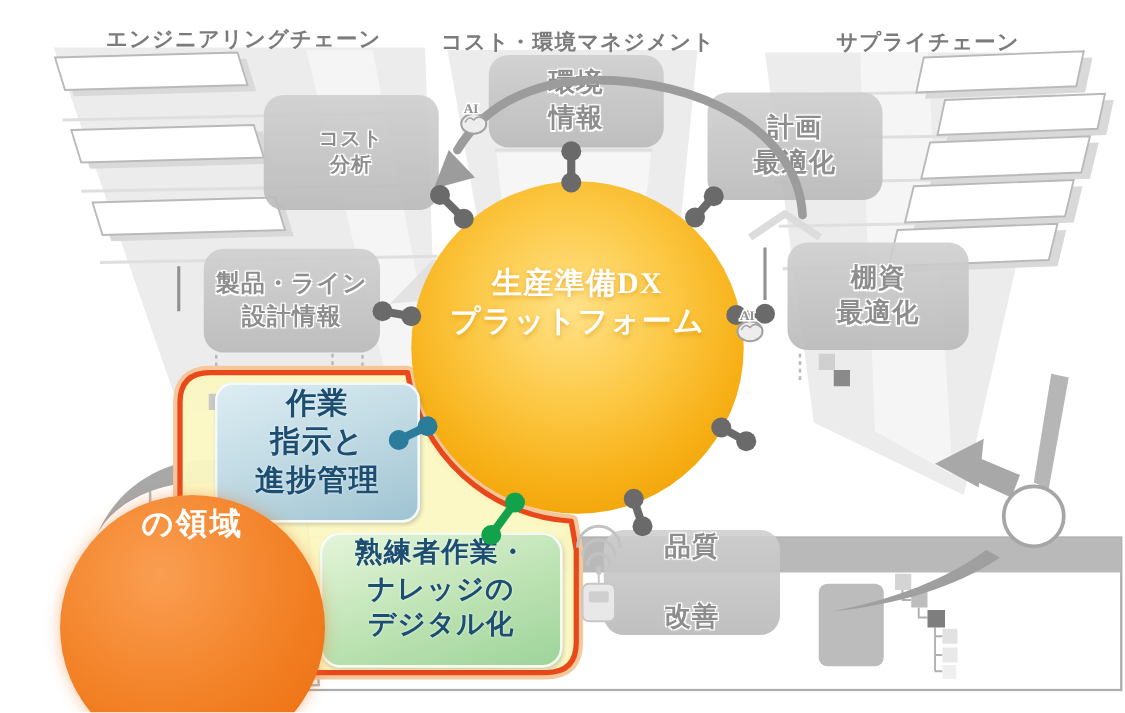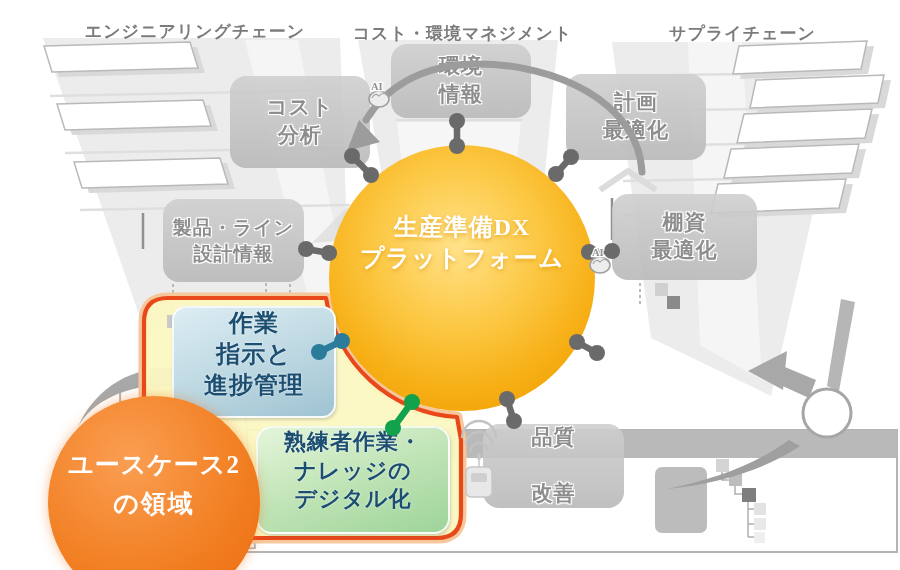--- a/index.html
+++ b/index.html
@@ -10,25 +10,25 @@
   .chain-label{position:absolute;text-align:center;font-size:17px;font-weight:bold;
                color:#7b7b7b;letter-spacing:1px;}
   #lbl-eng{left:60px;top:20px;width:270px;}
   #lbl-cost{left:345px;top:22px;width:235px;}
   #lbl-supply{left:645px;top:22px;width:195px;}
   .gnode{position:absolute;border-radius:16px;display:flex;flex-direction:column;
          align-items:center;justify-content:center;font-weight:bold;color:#8d8d8d;
          background:linear-gradient(180deg,rgba(207,207,207,.90),rgba(185,185,185,.90));
          text-shadow:0 0 3px #fff,1px 1px 0 #fff,-1px -1px 0 #fff,1px -1px 0 #fff,-1px 1px 0 #fff;
          line-height:1.32;letter-spacing:1px;}
-  #n-cost{left:230px;top:76px;width:140px;height:92px;font-size:21px;}
+  #n-cost{left:211px;top:76px;width:140px;height:92px;font-size:16px;}
   #n-env{left:391px;top:44px;width:140px;height:74px;font-size:21px;}
   #n-plan{left:566px;top:74px;width:140px;height:86px;font-size:21px;}
   #n-product{left:163px;top:199px;width:141px;height:83px;font-size:19px;}
-  #n-inventory{left:612px;top:194px;width:145px;height:86px;font-size:21px;}
+  #n-inventory{left:630px;top:194px;width:145px;height:86px;font-size:21px;}
   #n-bop{left:598px;top:307px;width:148px;height:87px;font-size:19px;}
   #n-quality{left:483px;top:424px;width:141px;height:84px;font-size:21px;justify-content:space-between;}
   .bluebox,.greenbox{position:absolute;display:flex;flex-direction:column;align-items:center;
          justify-content:flex-start;font-weight:bold;color:#1c4e72;line-height:1.3;
          letter-spacing:1px;border:2px solid rgba(255,255,255,.85);
          text-shadow:0 0 2px rgba(255,255,255,.9);box-shadow:1px 2px 3px rgba(90,90,90,.25);}
   .bluebox{left:172px;top:306px;width:160px;height:108px;border-radius:14px;font-size:24px;
          background:linear-gradient(160deg,#ddedf3 0%,#bcd7e1 55%,#9fc3d2 100%);}
   .greenbox{left:256px;top:426px;width:190px;height:104px;border-radius:16px;font-size:22px;
          background:linear-gradient(160deg,#e4f5da 0%,#bce2b2 55%,#9ed49b 100%);}
@@ -192,21 +192,20 @@
   <span>ナレッジの</span>
   <span>デジタル化</span>
 </div>
 
 <div class="platform-text z1">
   <div class="pt2">生産準備DX</div>
   <div class="pt2">プラットフォーム</div>
 </div>
 
 <div id="usecase">
-  <div class="uc1">ユースケース2</div>
   <div class="uc2">の領域</div>
 </div>
 
 <svg id="fg" class="z3" width="900" height="570" viewBox="0 0 900 570">
 
   <g>
     <path d="M642,172 C638,102 556,64 478,64 C419,64 384,90 366,120" stroke="#9c9c9c" stroke-width="7" fill="none" stroke-linecap="round"></path>
     <polygon points="347,151 359,120 380,142" fill="#9c9c9c"></polygon>
   </g>
 

